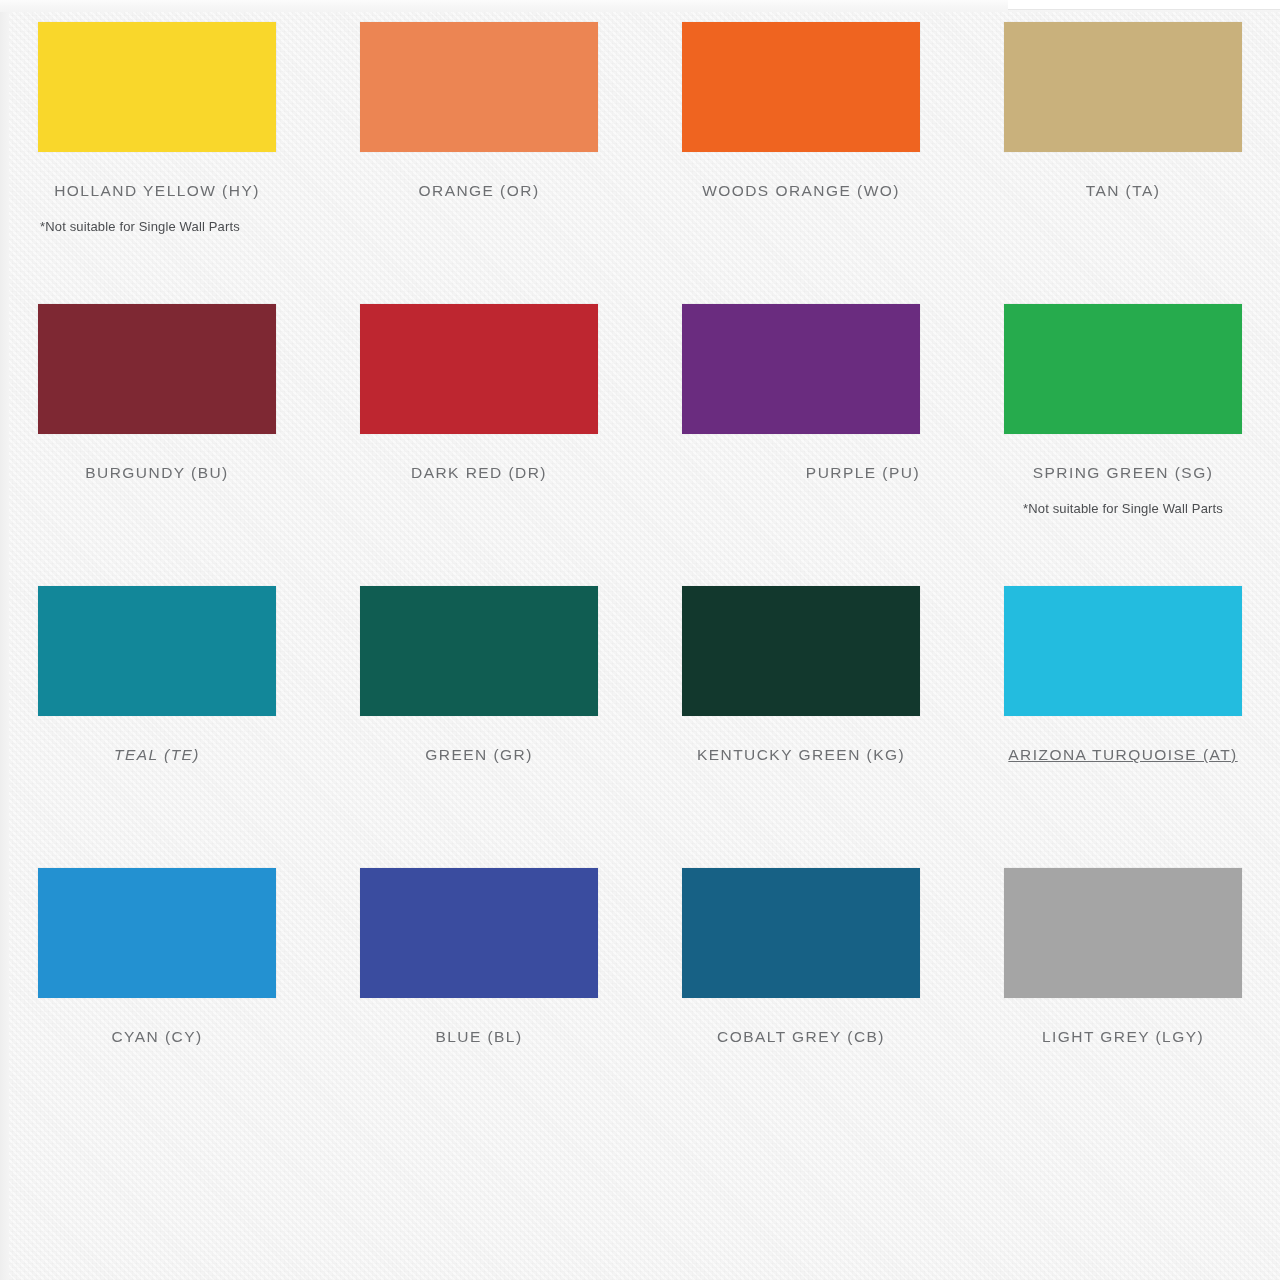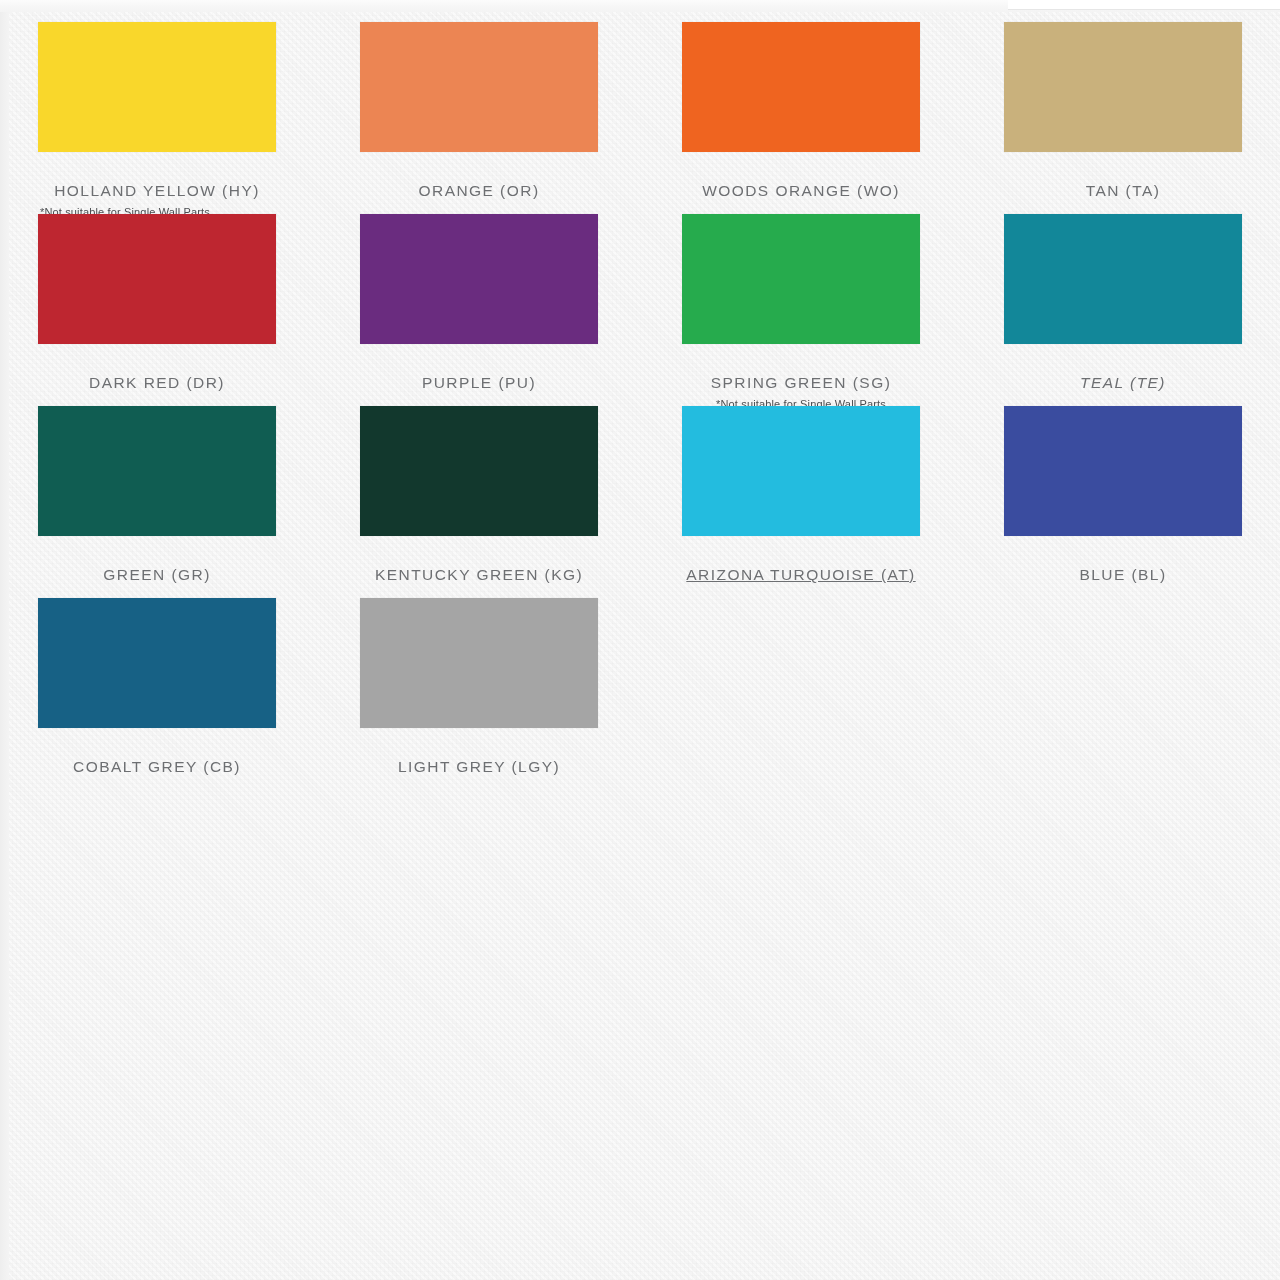--- a/index.html
+++ b/index.html
@@ -62,21 +62,21 @@
     left: 38px;
     width: 1202px;
     display: grid;
     grid-template-columns: repeat(4, 238px);
     column-gap: 84px;
     row-gap: 0;
   }
 
   .swatch-cell {
     width: 238px;
-    height: 192px;
+    height: 282px;
     position: relative;
   }
 
   .swatch-chip {
     width: 238px;
     height: 130px;
     display: block;
     box-shadow: 0 0 0 0.5px rgba(0,0,0,0.04);
   }
 
@@ -84,23 +84,23 @@
     margin-top: 30px;
     text-align: center;
     font-size: 15.5px;
     letter-spacing: 1.45px;
     color: #6d6f72;
     line-height: 1.2;
     white-space: nowrap;
   }
 
   .swatch-note {
-    margin-top: 5px;
+    margin-top: 18px;
     text-align: center;
-    font-size: 11px;
+    font-size: 13px;
     letter-spacing: 0.15px;
     color: #4b4d50;
     line-height: 1.2;
     white-space: nowrap;
   }
   
   .swatch-cell.note-left .swatch-note {
     text-align: left;
     margin-left: 2px;
   }
@@ -125,26 +125,30 @@
       </div>
       <div class="swatch-cell">
         <div class="swatch-chip" style="background-color: rgb(239, 100, 32);"></div>
         <div class="swatch-label" style="color: rgb(109, 111, 114);">WOODS ORANGE (WO)</div>
       </div>
       <div class="swatch-cell">
         <div class="swatch-chip" style="background-color: rgb(201, 177, 124);"></div>
         <div class="swatch-label" style="color: rgb(109, 111, 114);">TAN (TA)</div>
       </div>
       <div class="swatch-cell">
+        <div class="swatch-chip" style="background-color: rgb(126, 40, 51);"></div>
+        <div class="swatch-label" style="color: rgb(109, 111, 114);">BURGUNDY (BU)</div>
+      </div>
+      <div class="swatch-cell">
         <div class="swatch-chip" style="background-color: rgb(190, 38, 48);"></div>
         <div class="swatch-label" style="color: rgb(109, 111, 114);">DARK RED (DR)</div>
       </div>
       <div class="swatch-cell">
         <div class="swatch-chip" style="background-color: rgb(106, 44, 127);"></div>
-        <div class="swatch-label" style="color: rgb(109, 111, 114);">PURPLE (PU)</div>
+        <div class="swatch-label" style="color: rgb(109, 111, 114); text-align: right;">PURPLE (PU)</div>
       </div>
       <div class="swatch-cell">
         <div class="swatch-chip" style="background-color: rgb(38, 171, 77);"></div>
         <div class="swatch-label" style="color: rgb(109, 111, 114);">SPRING GREEN (SG)</div>
         <div class="swatch-note" style="color: rgb(75, 77, 80);">*Not suitable for Single Wall Parts</div>
       </div>
       <div class="swatch-cell">
         <div class="swatch-chip" style="background-color: rgb(18, 135, 153);"></div>
         <div class="swatch-label" style="color: rgb(109, 111, 114); font-style: italic;">TEAL (TE)</div>
       </div>
@@ -154,20 +158,24 @@
       </div>
       <div class="swatch-cell">
         <div class="swatch-chip" style="background-color: rgb(18, 56, 45);"></div>
         <div class="swatch-label" style="color: rgb(109, 111, 114);">KENTUCKY GREEN (KG)</div>
       </div>
       <div class="swatch-cell">
         <div class="swatch-chip" style="background-color: rgb(35, 188, 223);"></div>
         <div class="swatch-label" style="color: rgb(109, 111, 114); text-decoration: underline;">ARIZONA TURQUOISE (AT)</div>
       </div>
       <div class="swatch-cell">
+        <div class="swatch-chip" style="background-color: rgb(35, 145, 209);"></div>
+        <div class="swatch-label" style="color: rgb(109, 111, 114);">CYAN (CY)</div>
+      </div>
+      <div class="swatch-cell">
         <div class="swatch-chip" style="background-color: rgb(58, 76, 159);"></div>
         <div class="swatch-label" style="color: rgb(109, 111, 114);">BLUE (BL)</div>
       </div>
       <div class="swatch-cell">
         <div class="swatch-chip" style="background-color: rgb(23, 97, 133);"></div>
         <div class="swatch-label" style="color: rgb(109, 111, 114);">COBALT GREY (CB)</div>
       </div>
       <div class="swatch-cell">
         <div class="swatch-chip" style="background-color: rgb(165, 165, 165);"></div>
         <div class="swatch-label" style="color: rgb(109, 111, 114);">LIGHT GREY (LGY)</div>

